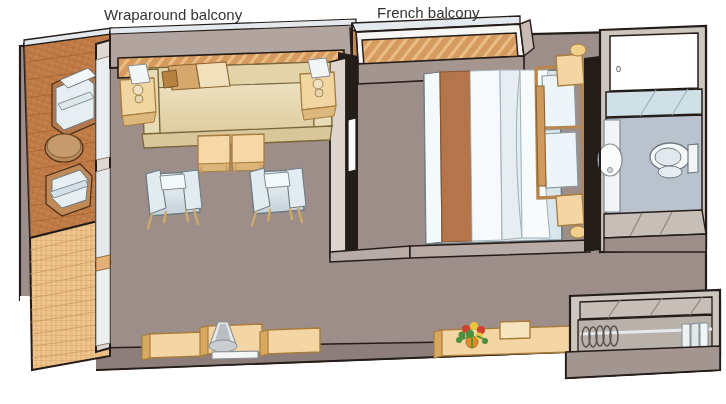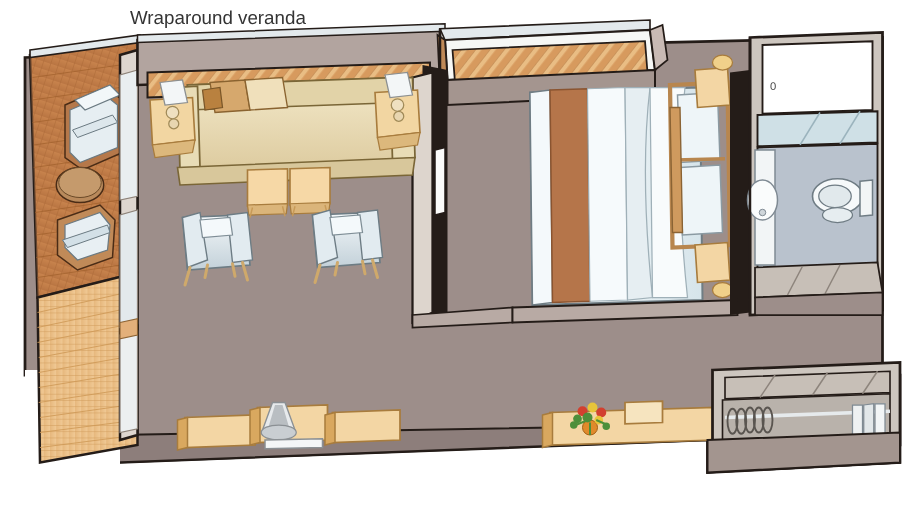--- a/index.html
+++ b/index.html
@@ -14,21 +14,22 @@
   }
   #lbl-veranda{left:104px;top:6px;}
   #lbl-balcony{left:377px;top:4px;}
   svg{display:block;}
 </style>
 </head>
 <body>
 
 <div id="stage">
 
-  <div class="lbl" id="lbl-veranda">Wraparound veranda</div>
+  <div class="lbl" id="lbl-veranda">Wraparound balcony</div>
+  <div class="lbl" id="lbl-balcony">French balcony</div>
 
   <svg width="726" height="404" viewBox="0 0 726 404">
     <defs>
       <linearGradient id="gDeckUp" x1="0" y1="0" x2="1" y2="0">
         <stop offset="0" stop-color="#b4713f"></stop>
           <stop offset="1" stop-color="#cf8b52"></stop>
       </linearGradient>
       <linearGradient id="gDeckLow" x1="0" y1="0" x2="1" y2="0">
         <stop offset="0" stop-color="#e6b77c"></stop>
           <stop offset="1" stop-color="#f0c995"></stop>

